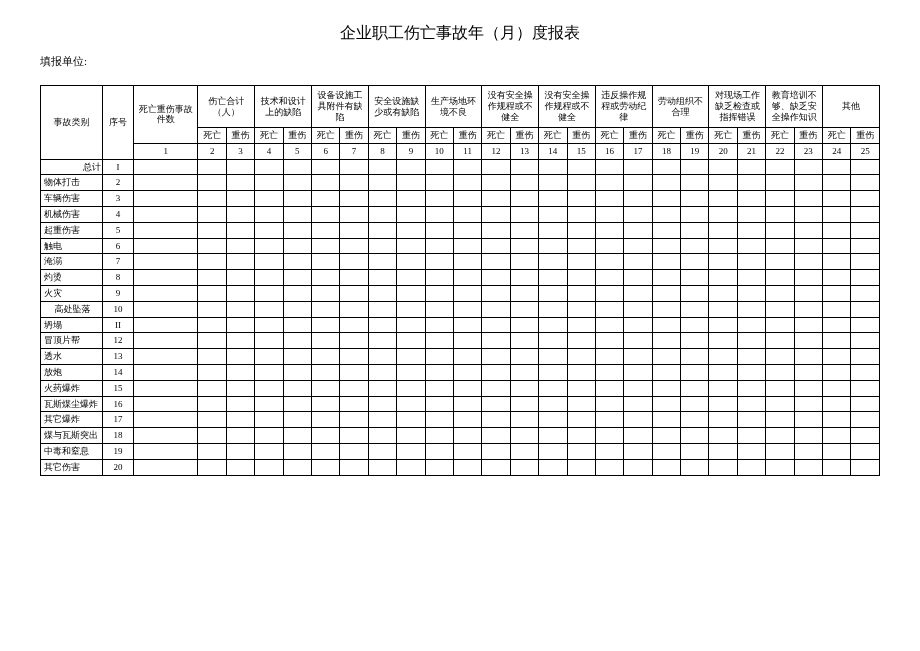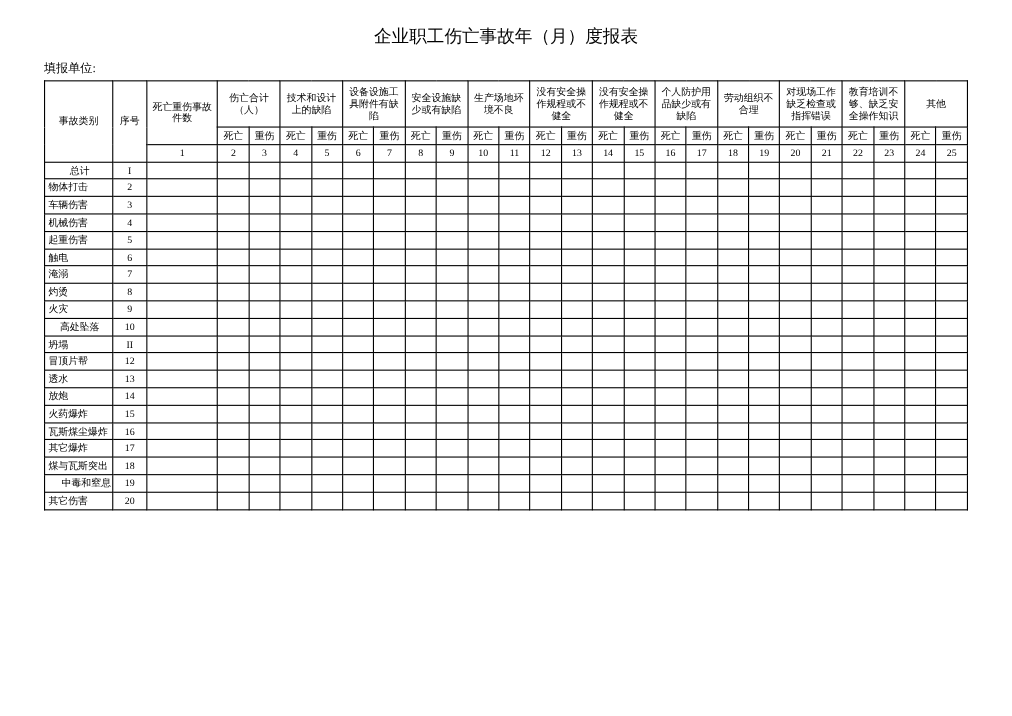--- a/index.html
+++ b/index.html
@@ -11,21 +11,21 @@
     font-size: 10px;
   }
   .title {
     text-align: center;
     font-size: 16px;
     font-weight: normal;
     margin: 3px 0 10px;
   }
   .unit {
     font-size: 11px;
-    margin-bottom: 4px;
+    margin-bottom: 16px;
   }
   table {
     border-collapse: collapse;
     width: 100%;
     table-layout: fixed;
   }
   th, td {
     border: 1px solid #000;
     padding: 2px 1px;
     text-align: center;
@@ -84,21 +84,21 @@
       <th rowspan="3">事故类别</th>
       <th rowspan="3">序号</th>
       <th rowspan="2">死亡重伤事故件数</th>
       <th colspan="2">伤亡合计（人）</th>
       <th colspan="2">技术和设计上的缺陷</th>
       <th colspan="2">设备设施工具附件有缺陷</th>
       <th colspan="2">安全设施缺少或有缺陷</th>
       <th colspan="2">生产场地环境不良</th>
       <th colspan="2">没有安全操作规程或不健全</th>
       <th colspan="2">没有安全操作规程或不健全</th>
-      <th colspan="2">个人防护用品缺少或有缺陷</th>
+      <th colspan="2">违反操作规程或劳动纪律</th>
       <th colspan="2">劳动组织不合理</th>
       <th colspan="2">对现场工作缺乏检查或指挥错误</th>
       <th colspan="2">教育培训不够、缺乏安全操作知识</th>
       <th colspan="2">其他</th>
     </tr>
     <tr id="sub-header-row" class="row-h">
         <th>死亡</th>
         <th>重伤</th>
         <th>死亡</th>
         <th>重伤</th>
@@ -146,21 +146,21 @@
         <th>20</th>
         <th>21</th>
         <th>22</th>
         <th>23</th>
         <th>24</th>
         <th>25</th>
       </tr>
   </thead>
   <tbody id="tbody">
       <tr class="row-h">
-        <td class="col-cat" style="text-align: center;">总计</td>
+        <td class="col-cat" style="text-align: right;">总计</td>
         <td>I</td>
         <td></td>
         <td></td>
         <td></td>
         <td></td>
         <td></td>
         <td></td>
         <td></td>
         <td></td>
         <td></td>
@@ -668,21 +668,21 @@
         <td></td>
         <td></td>
         <td></td>
         <td></td>
         <td></td>
         <td></td>
         <td></td>
         <td></td>
       </tr>
       <tr class="row-h">
-        <td class="col-cat" style="text-align: right;">中毒和窒息</td>
+        <td class="col-cat" style="text-align: left;">中毒和窒息</td>
         <td>19</td>
         <td></td>
         <td></td>
         <td></td>
         <td></td>
         <td></td>
         <td></td>
         <td></td>
         <td></td>
         <td></td>

